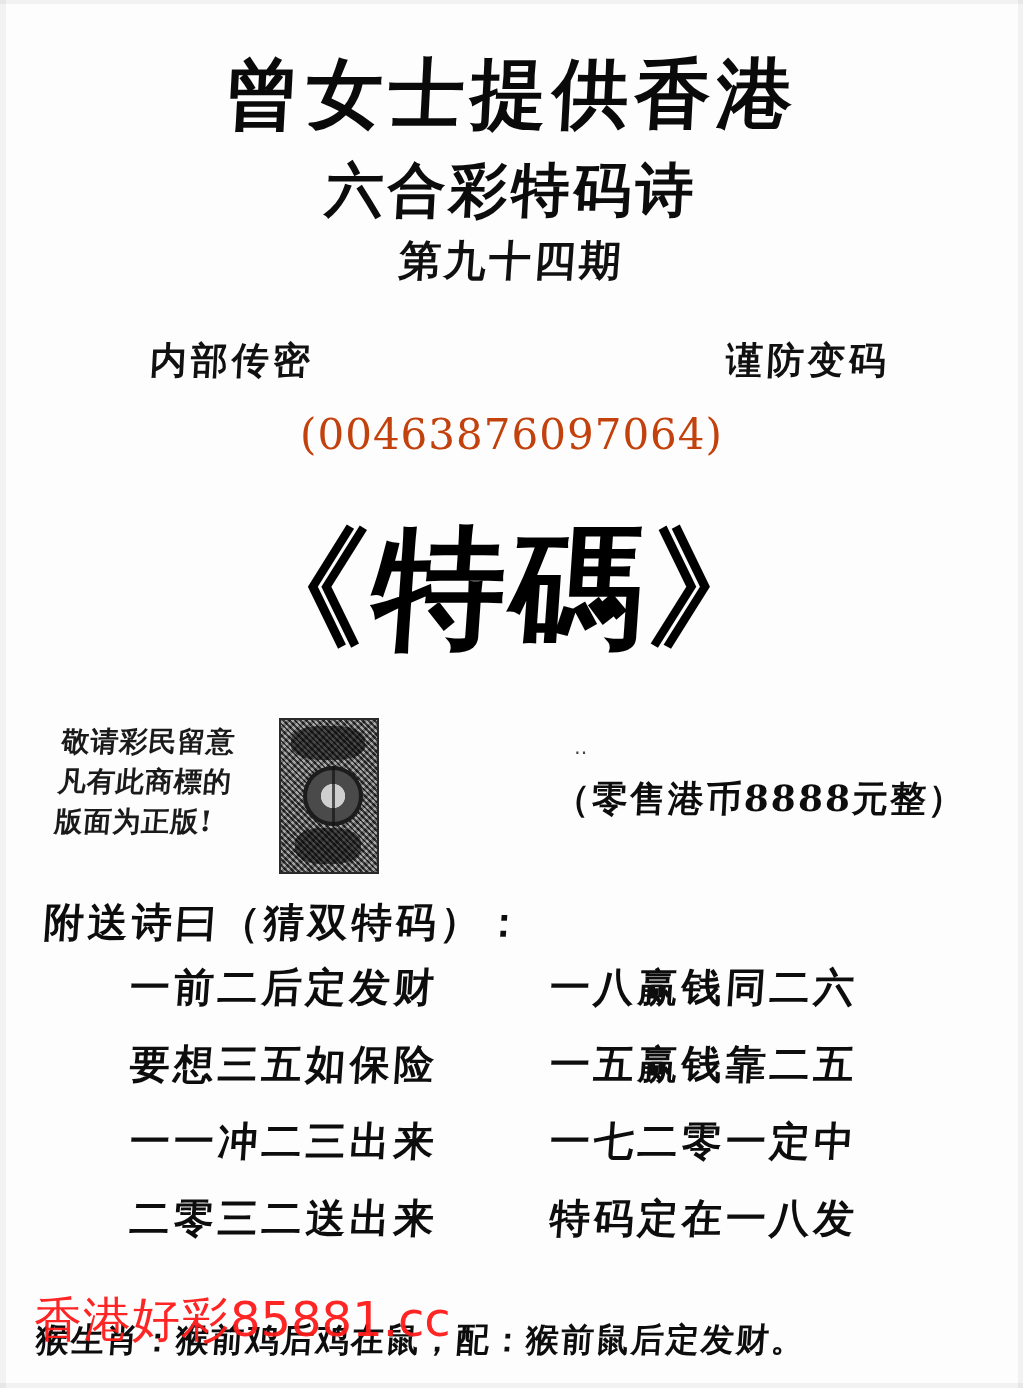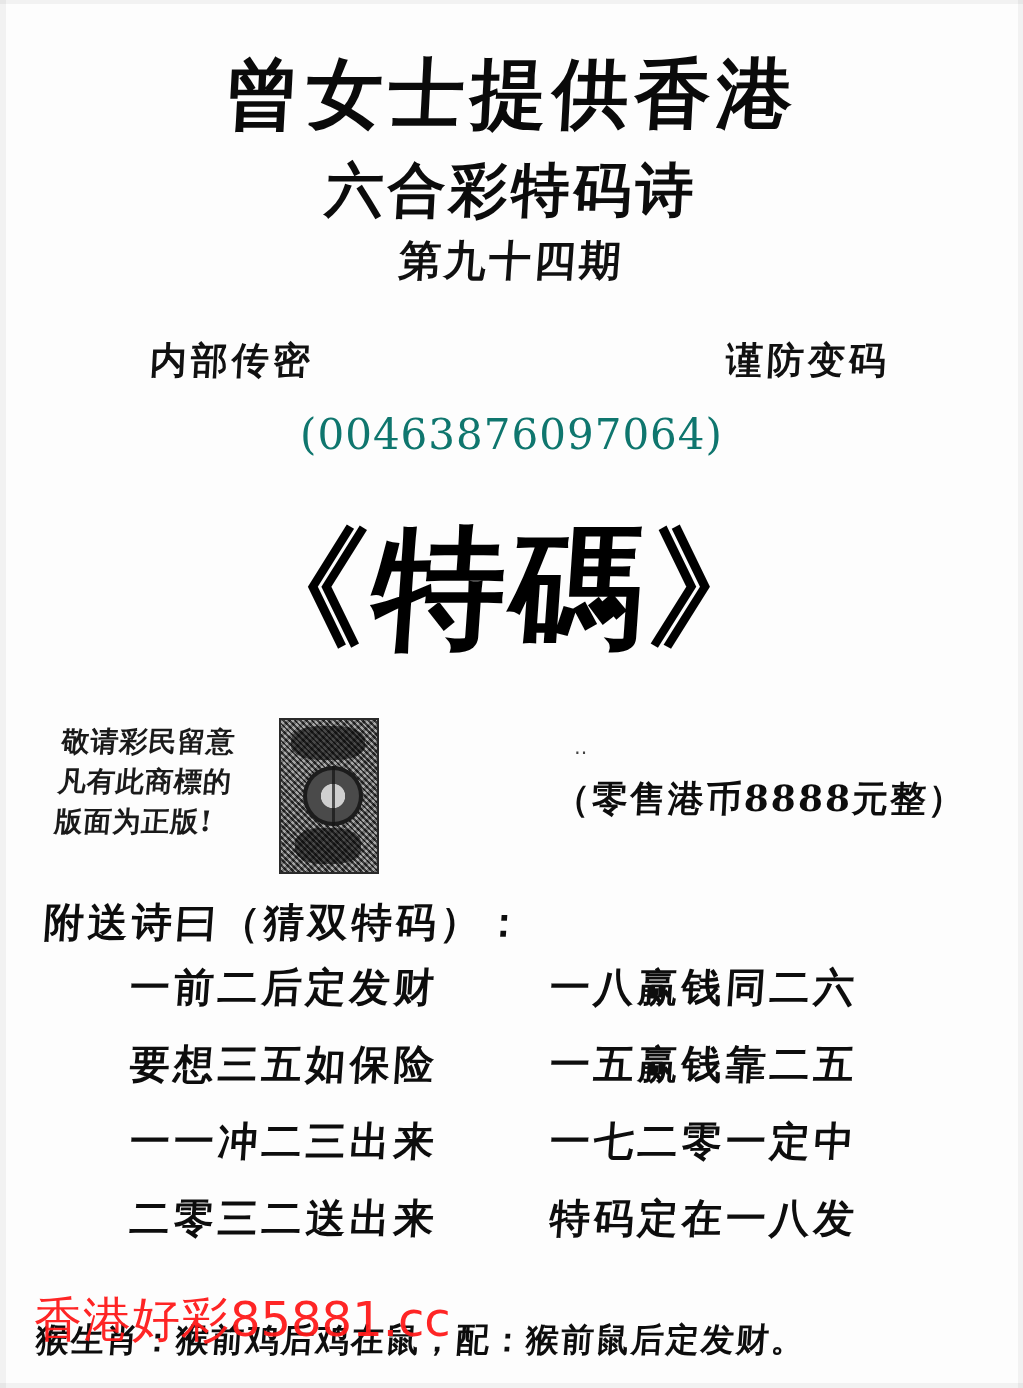--- a/index.html
+++ b/index.html
@@ -84,21 +84,21 @@
   .sub-row span { transform: skewX(-3deg); display: inline-block; }
   .serial {
     position: absolute;
     top: 410px;
     left: 0;
     width: 1023px;
     text-align: center;
     font-family: "DejaVu Serif", serif;
     font-size: 42px;
     letter-spacing: 1px;
-    color: #0f766e;
+    color: #c2410c;
   }
   .bigcode {
     position: absolute;
     top: 505px;
     left: 0;
     width: 1023px;
     text-align: center;
     font-family: "DejaVu Serif", serif;
     font-weight: bold;
     font-size: 132px;

